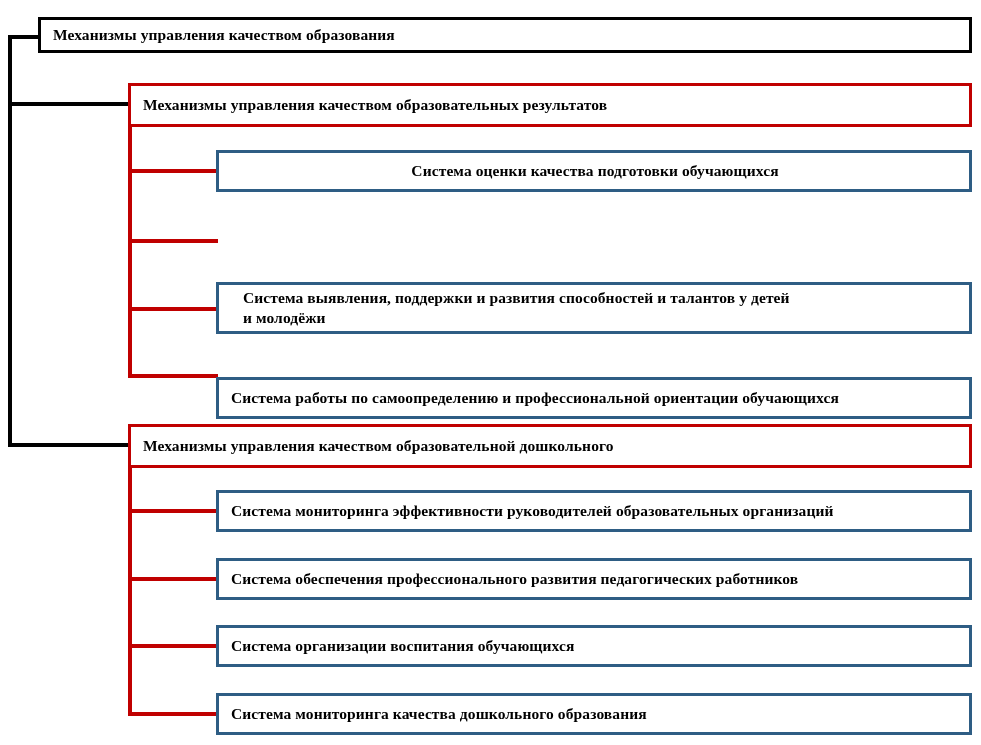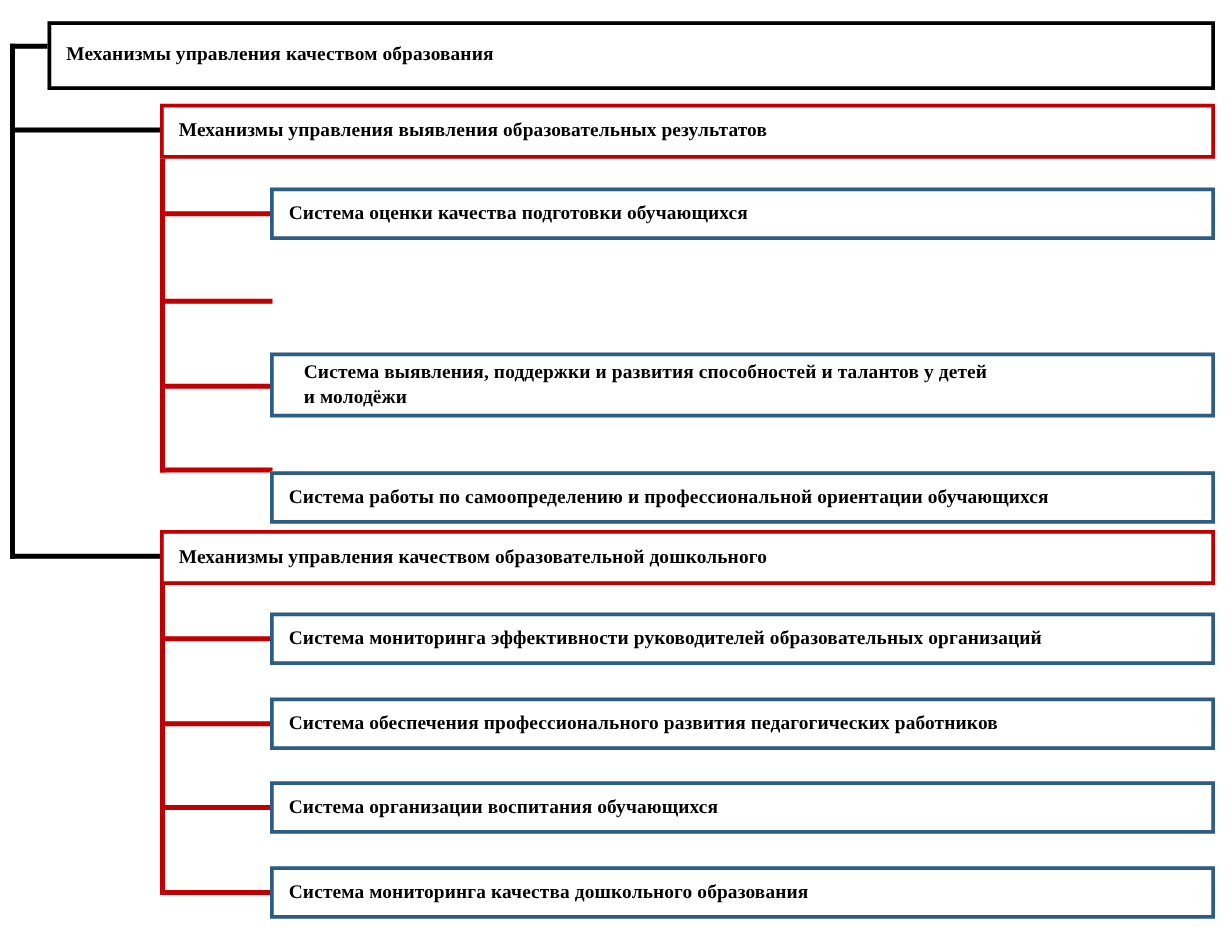--- a/index.html
+++ b/index.html
@@ -74,29 +74,29 @@
   <div class="line red" style="left:128px; top:239px; width:90px; height:4px;"></div>
   <div class="line red" style="left:128px; top:307px; width:90px; height:4px;"></div>
   <div class="line red" style="left:128px; top:374px; width:90px; height:4px;"></div>
 
   <div class="line red" style="left:128px; top:466px; width:4px; height:250px;"></div>
   <div class="line red" style="left:128px; top:509px; width:90px; height:4px;"></div>
   <div class="line red" style="left:128px; top:577px; width:90px; height:4px;"></div>
   <div class="line red" style="left:128px; top:644px; width:90px; height:4px;"></div>
   <div class="line red" style="left:128px; top:712px; width:90px; height:4px;"></div>
 
-  <div class="node root" style="left:38px; top:17px; width:934px; height:55px;">
+  <div class="node root" style="left:38px; top:17px; width:934px; height:36px;">
     <span class="node-text">Механизмы управления качеством образования</span>
   </div>
 
   <div class="node group" style="left:128px; top:83px; width:844px; height:44px;">
-    <span class="node-text">Механизмы управления выявления образовательных результатов</span>
+    <span class="node-text">Механизмы управления качеством образовательных результатов</span>
   </div>
 
-  <div class="node leaf" style="left:216px; top:150px; width:756px; height:42px;">
+  <div class="node leaf" style="left:216px; top:150px; width:756px; height:42px;text-align:center;">
     <span class="node-text">Система оценки качества подготовки обучающихся</span>
   </div>
 
 
   <div class="node leaf" style="left:216px; top:282px; width:756px; height:52px;padding-left:12px;">
     <span class="node-text">Система выявления, поддержки и развития способностей и талантов у детей
 и молодёжи</span>
   </div>
 
   <div class="node leaf" style="left:216px; top:355px; width:756px; height:42px;margin-top:22px;">

